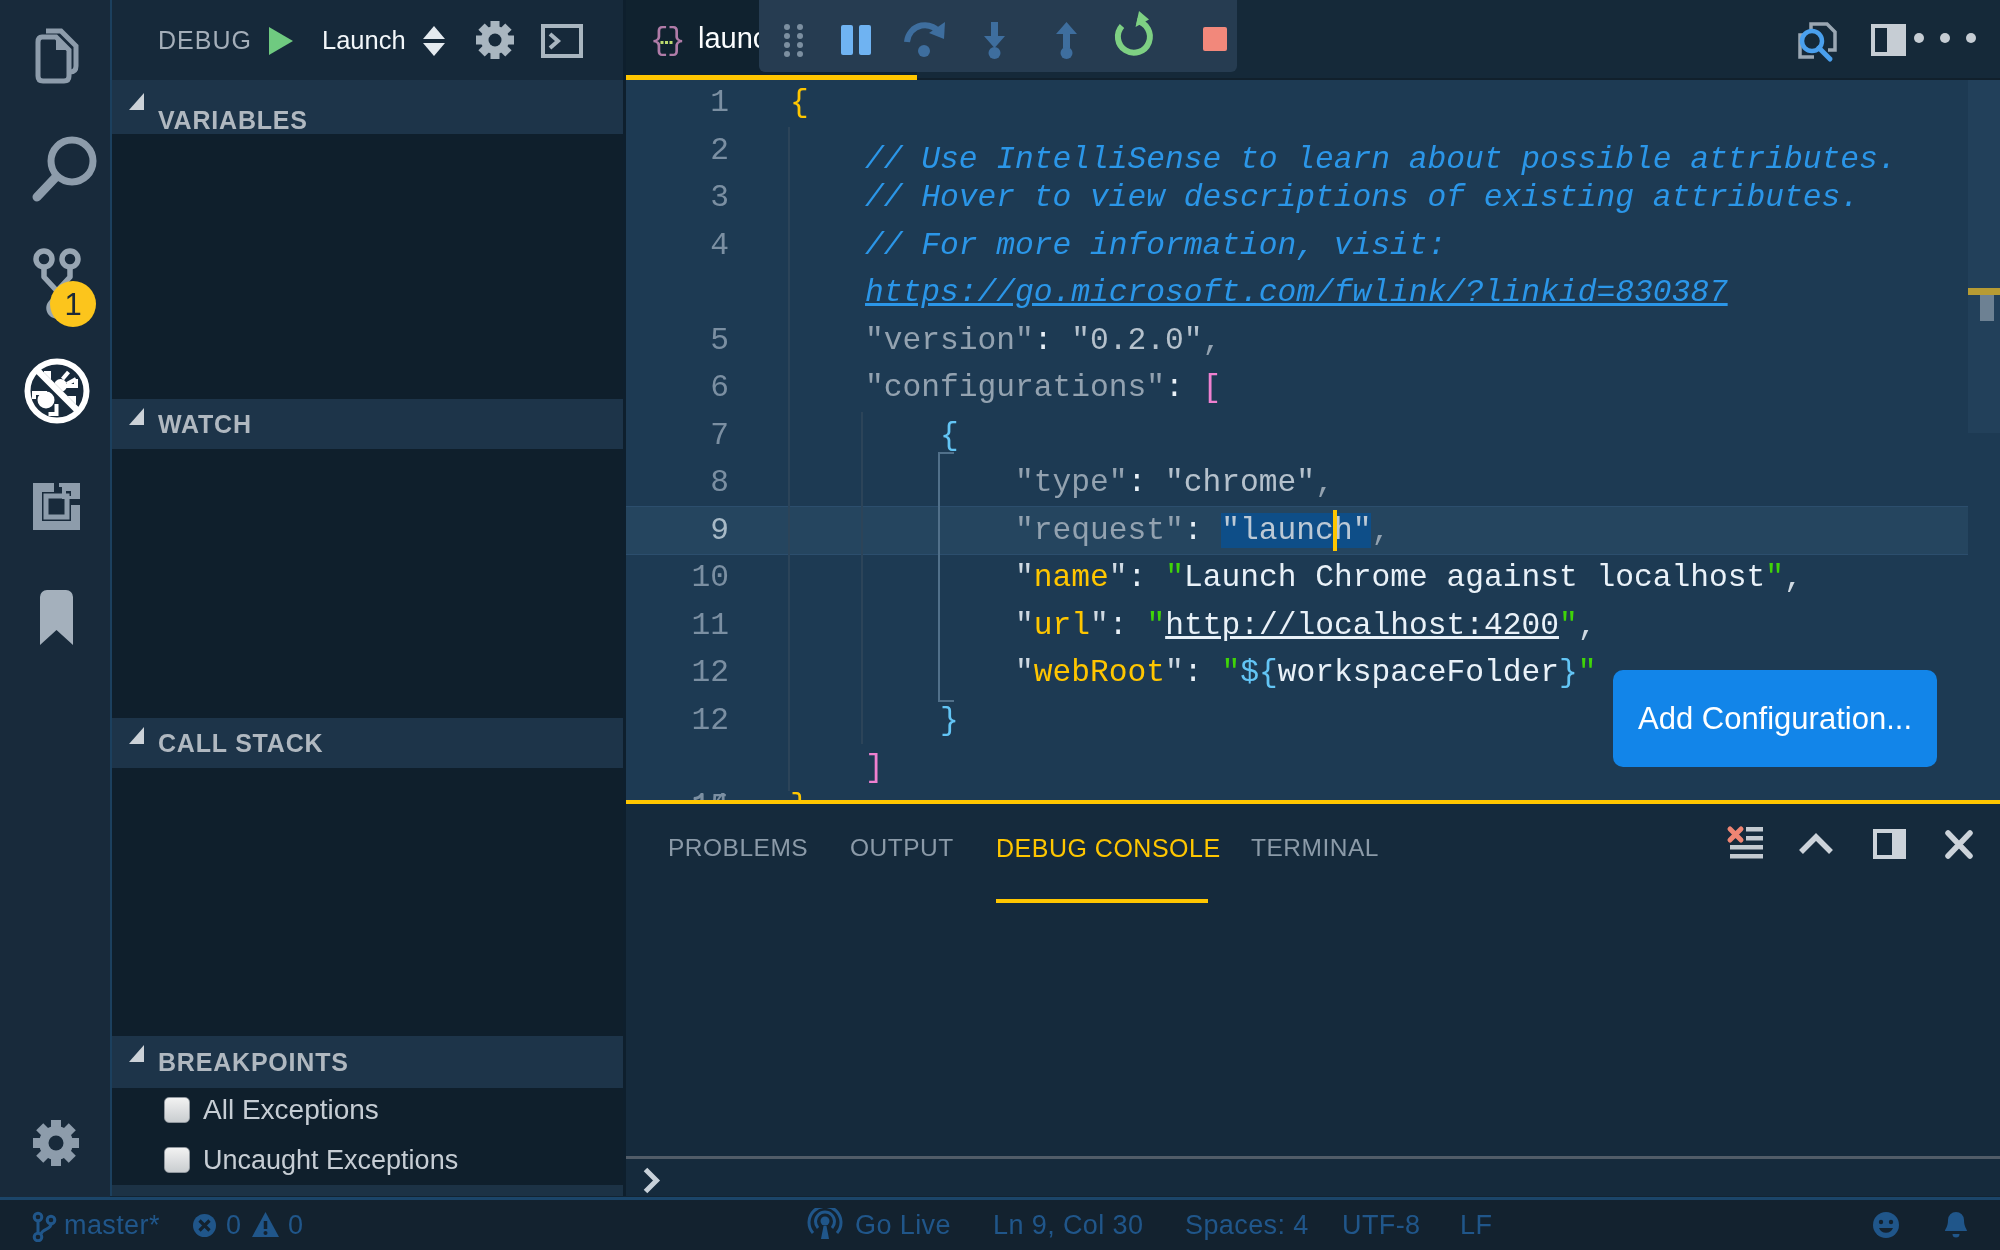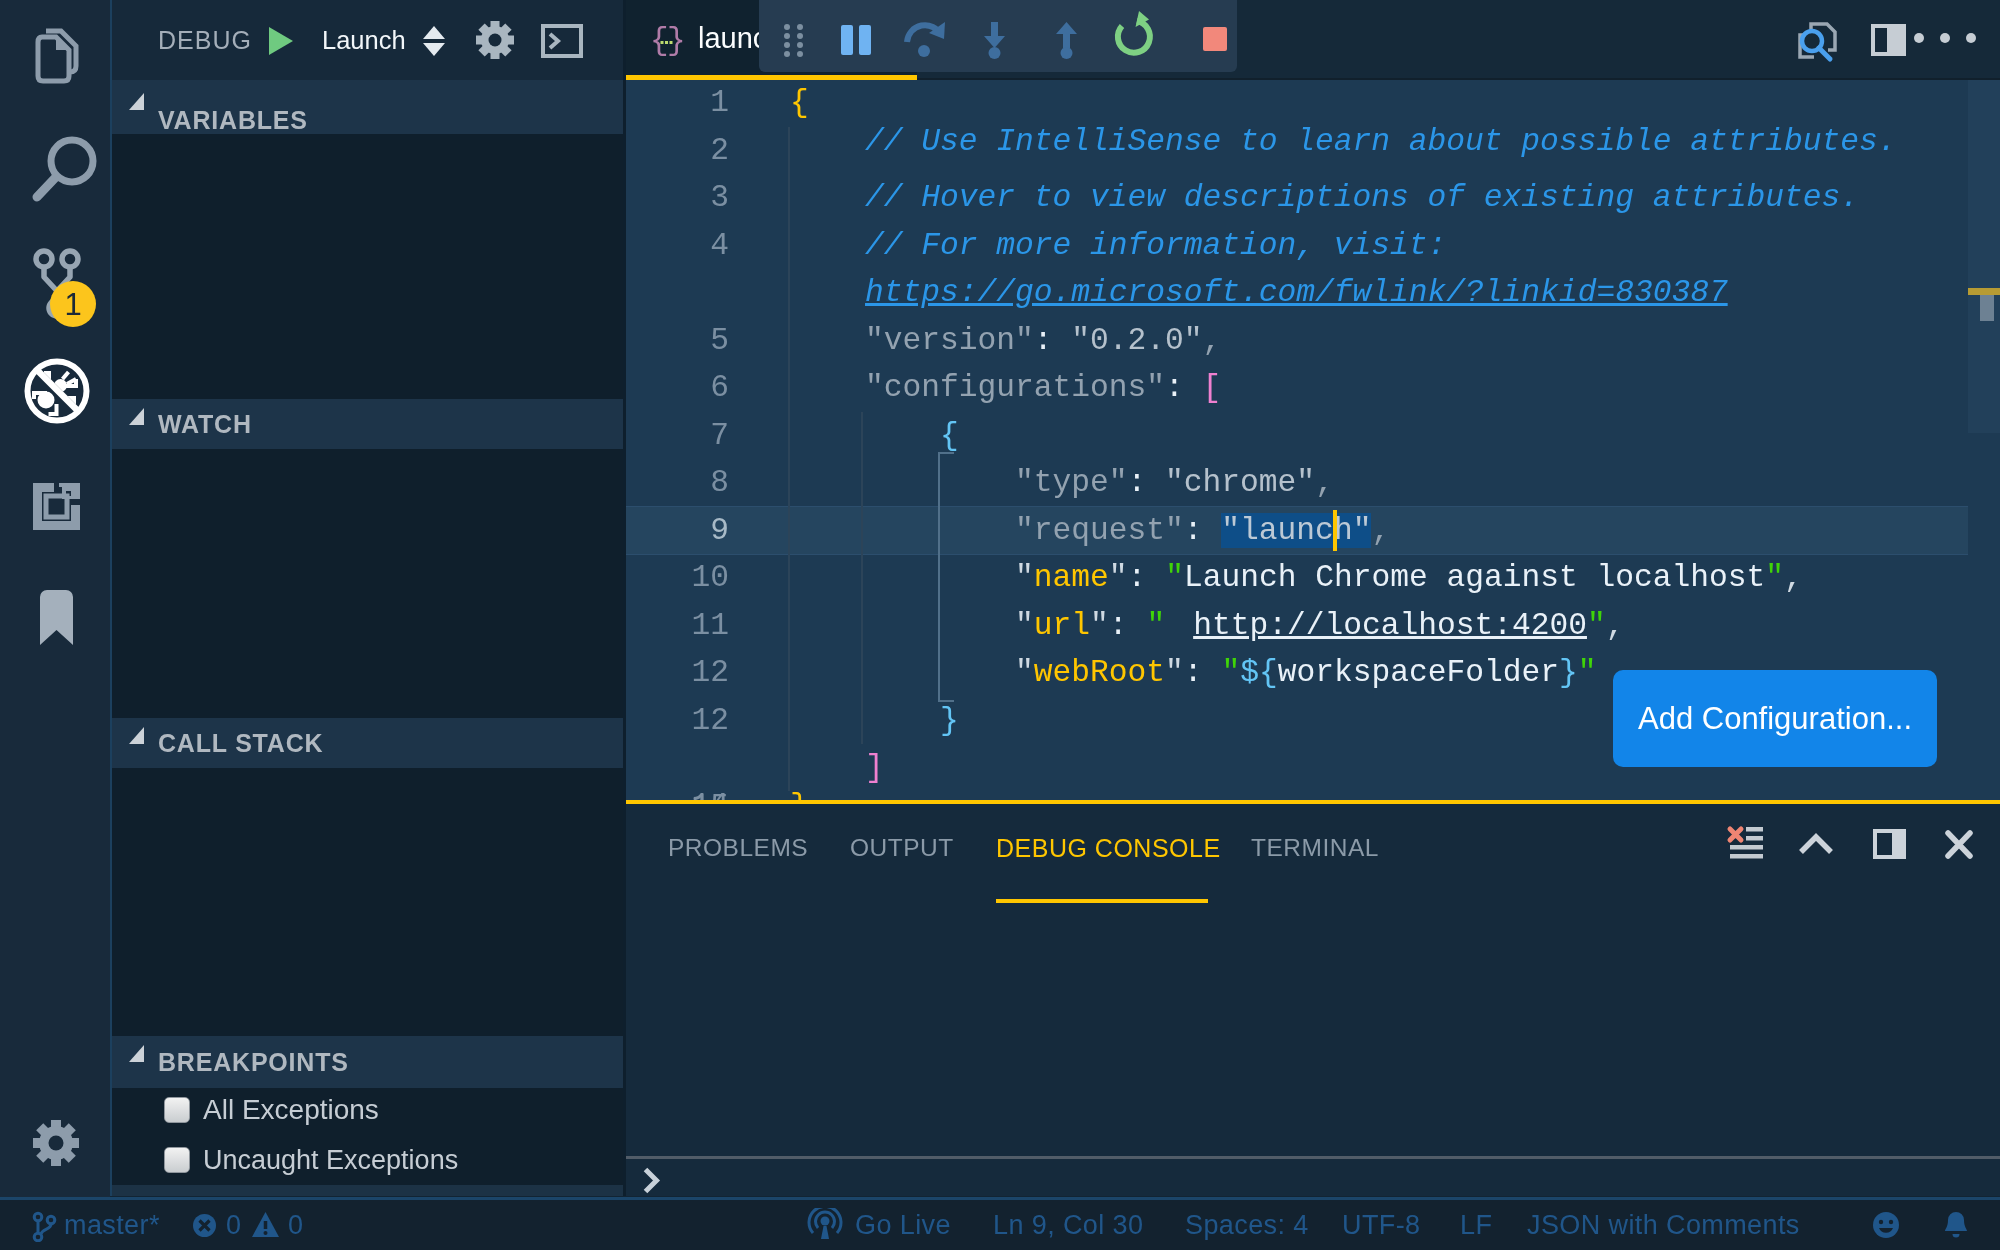--- a/index.html
+++ b/index.html
@@ -245,31 +245,31 @@
   <div class="ln" style="top:459px;">8</div>
   <div class="ln" style="top:506.5px;color:#a8bac7;">9</div>
   <div class="ln" style="top:554px;">10</div>
   <div class="ln" style="top:601.5px;">11</div>
   <div class="ln" style="top:649px;">12</div>
   <div class="ln" style="top:696.5px;">12</div>
   <div class="ln" style="top:782px;">14</div>
   <div class="ln" style="top:783px;">15</div>
 
   <div class="cl yel" style="top:79px;">{</div>
-  <div class="cl cmt" style="top:118px;text-align:center;">    // Use IntelliSense to learn about possible attributes.</div>
+  <div class="cl cmt" style="top:136px;text-align:center;">    // Use IntelliSense to learn about possible attributes.</div>
   <div class="cl cmt" style="top:174px;">    // Hover to view descriptions of existing attributes.</div>
   <div class="cl cmt" style="top:221.5px;">    // For more information, visit: </div>
   <div class="cl cmt" style="top:269px;">    <span style="text-decoration:underline;">https://go.microsoft.com/fwlink/?linkid=830387</span></div>
   <div class="cl" style="top:316.5px;">    "version"<span class="wht">:</span> <span class="val">"0.2.0"</span>,</div>
   <div class="cl" style="top:364px;">    "configurations"<span class="wht">:</span> <span class="pk">[</span></div>
   <div class="cl blb" style="top:411.5px;">        {</div>
   <div class="cl" style="top:459px;">            "type"<span class="wht">:</span> <span class="val">"chrome"</span>,</div>
   <div class="cl" style="top:506.5px;">            "request"<span class="wht">:</span> <span style="background:#0e4e88;color:#bcc9d5;">"launch"</span>,</div>
   <div class="cl" style="top:554px;">            <span class="kq">"</span><span class="yel">name</span><span class="kq">"</span><span class="wht">:</span> <span class="gq">"</span><span class="wht">Launch Chrome against localhost</span><span class="gq">"</span><span class="kq">,</span></div>
-  <div class="cl" style="top:601.5px;">            <span class="kq">"</span><span class="yel">url</span><span class="kq">"</span><span class="wht">:</span> <span class="gq">"</span><span class="wht" style="text-decoration:underline;margin-left:28px;">http://localhost:4200</span><span class="gq">"</span><span class="kq">,</span></div>
+  <div class="cl" style="top:601.5px;">            <span class="kq">"</span><span class="yel">url</span><span class="kq">"</span><span class="wht">:</span> <span class="gq">"</span><span class="wht" style="text-decoration:underline;">http://localhost:4200</span><span class="gq">"</span><span class="kq">,</span></div>
   <div class="cl" style="top:649px;">            <span class="kq">"</span><span class="yel">webRoot</span><span class="kq">"</span><span class="wht">:</span> <span class="gq">"</span><span class="blb">${</span><span class="wht">workspaceFolder</span><span class="blb">}</span><span class="gq">"</span></div>
   <div class="cl blb" style="top:696.5px;">        }</div>
   <div class="cl pk" style="top:744px;">    ]</div>
   <div class="cl yel" style="top:783px;">}</div>
 
   <div class="a" style="left:1333px;top:510px;width:4px;height:41px;background:#ffc600;"></div>
 
   <div class="a" style="left:1968px;top:80px;width:32px;height:353px;background:#22405a;"></div>
   <div class="a" style="left:1968px;top:288px;width:32px;height:7px;background:#b79b33;"></div>
   <div class="a" style="left:1980px;top:295px;width:14px;height:26px;background:#6d8193;"></div>
@@ -338,21 +338,20 @@
       <path d="M12 20 a 9.5 9.5 0 1 1 14 0"></path>
       <path d="M7 25 a 16 16 0 1 1 24 0"></path>
     </g>
     <path d="M17.5 18 h3 l2.5 13 h-8 z" fill="#20568a"></path>
   </svg>
   <div class="a" style="left:855px;top:0;height:50px;line-height:50px;">Go Live</div>
   <div class="a" style="left:993px;top:0;height:50px;line-height:50px;">Ln 9, Col 30</div>
   <div class="a" style="left:1185px;top:0;height:50px;line-height:50px;">Spaces: 4</div>
   <div class="a" style="left:1342px;top:0;height:50px;line-height:50px;">UTF-8</div>
   <div class="a" style="left:1460px;top:0;height:50px;line-height:50px;">LF</div>
-  <div class="a" style="left:1527px;top:0;height:50px;line-height:50px;">JSON with Comments</div>
   <svg class="a" style="left:1872px;top:11px;" width="28" height="28" viewBox="0 0 28 28">
     <circle cx="14" cy="14" r="13" fill="#20568a"></circle>
     <circle cx="9" cy="11" r="2.2" fill="#13222f"></circle>
     <circle cx="19" cy="11" r="2.2" fill="#13222f"></circle>
     <path d="M7 17 a 7.5 7.5 0 0 0 14 0 z" fill="#13222f"></path>
   </svg>
   <svg class="a" style="left:1941px;top:10px;" width="30" height="30" viewBox="0 0 30 30">
     <path d="M15 2 a 8 8 0 0 1 8 8 c0 7 3 9 3 11 H4 c0 -2 3 -4 3 -11 a 8 8 0 0 1 8 -8 z" fill="#20568a"></path>
     <path d="M11.5 24 a 3.5 3.5 0 0 0 7 0 z" fill="#20568a"></path>
   </svg>

